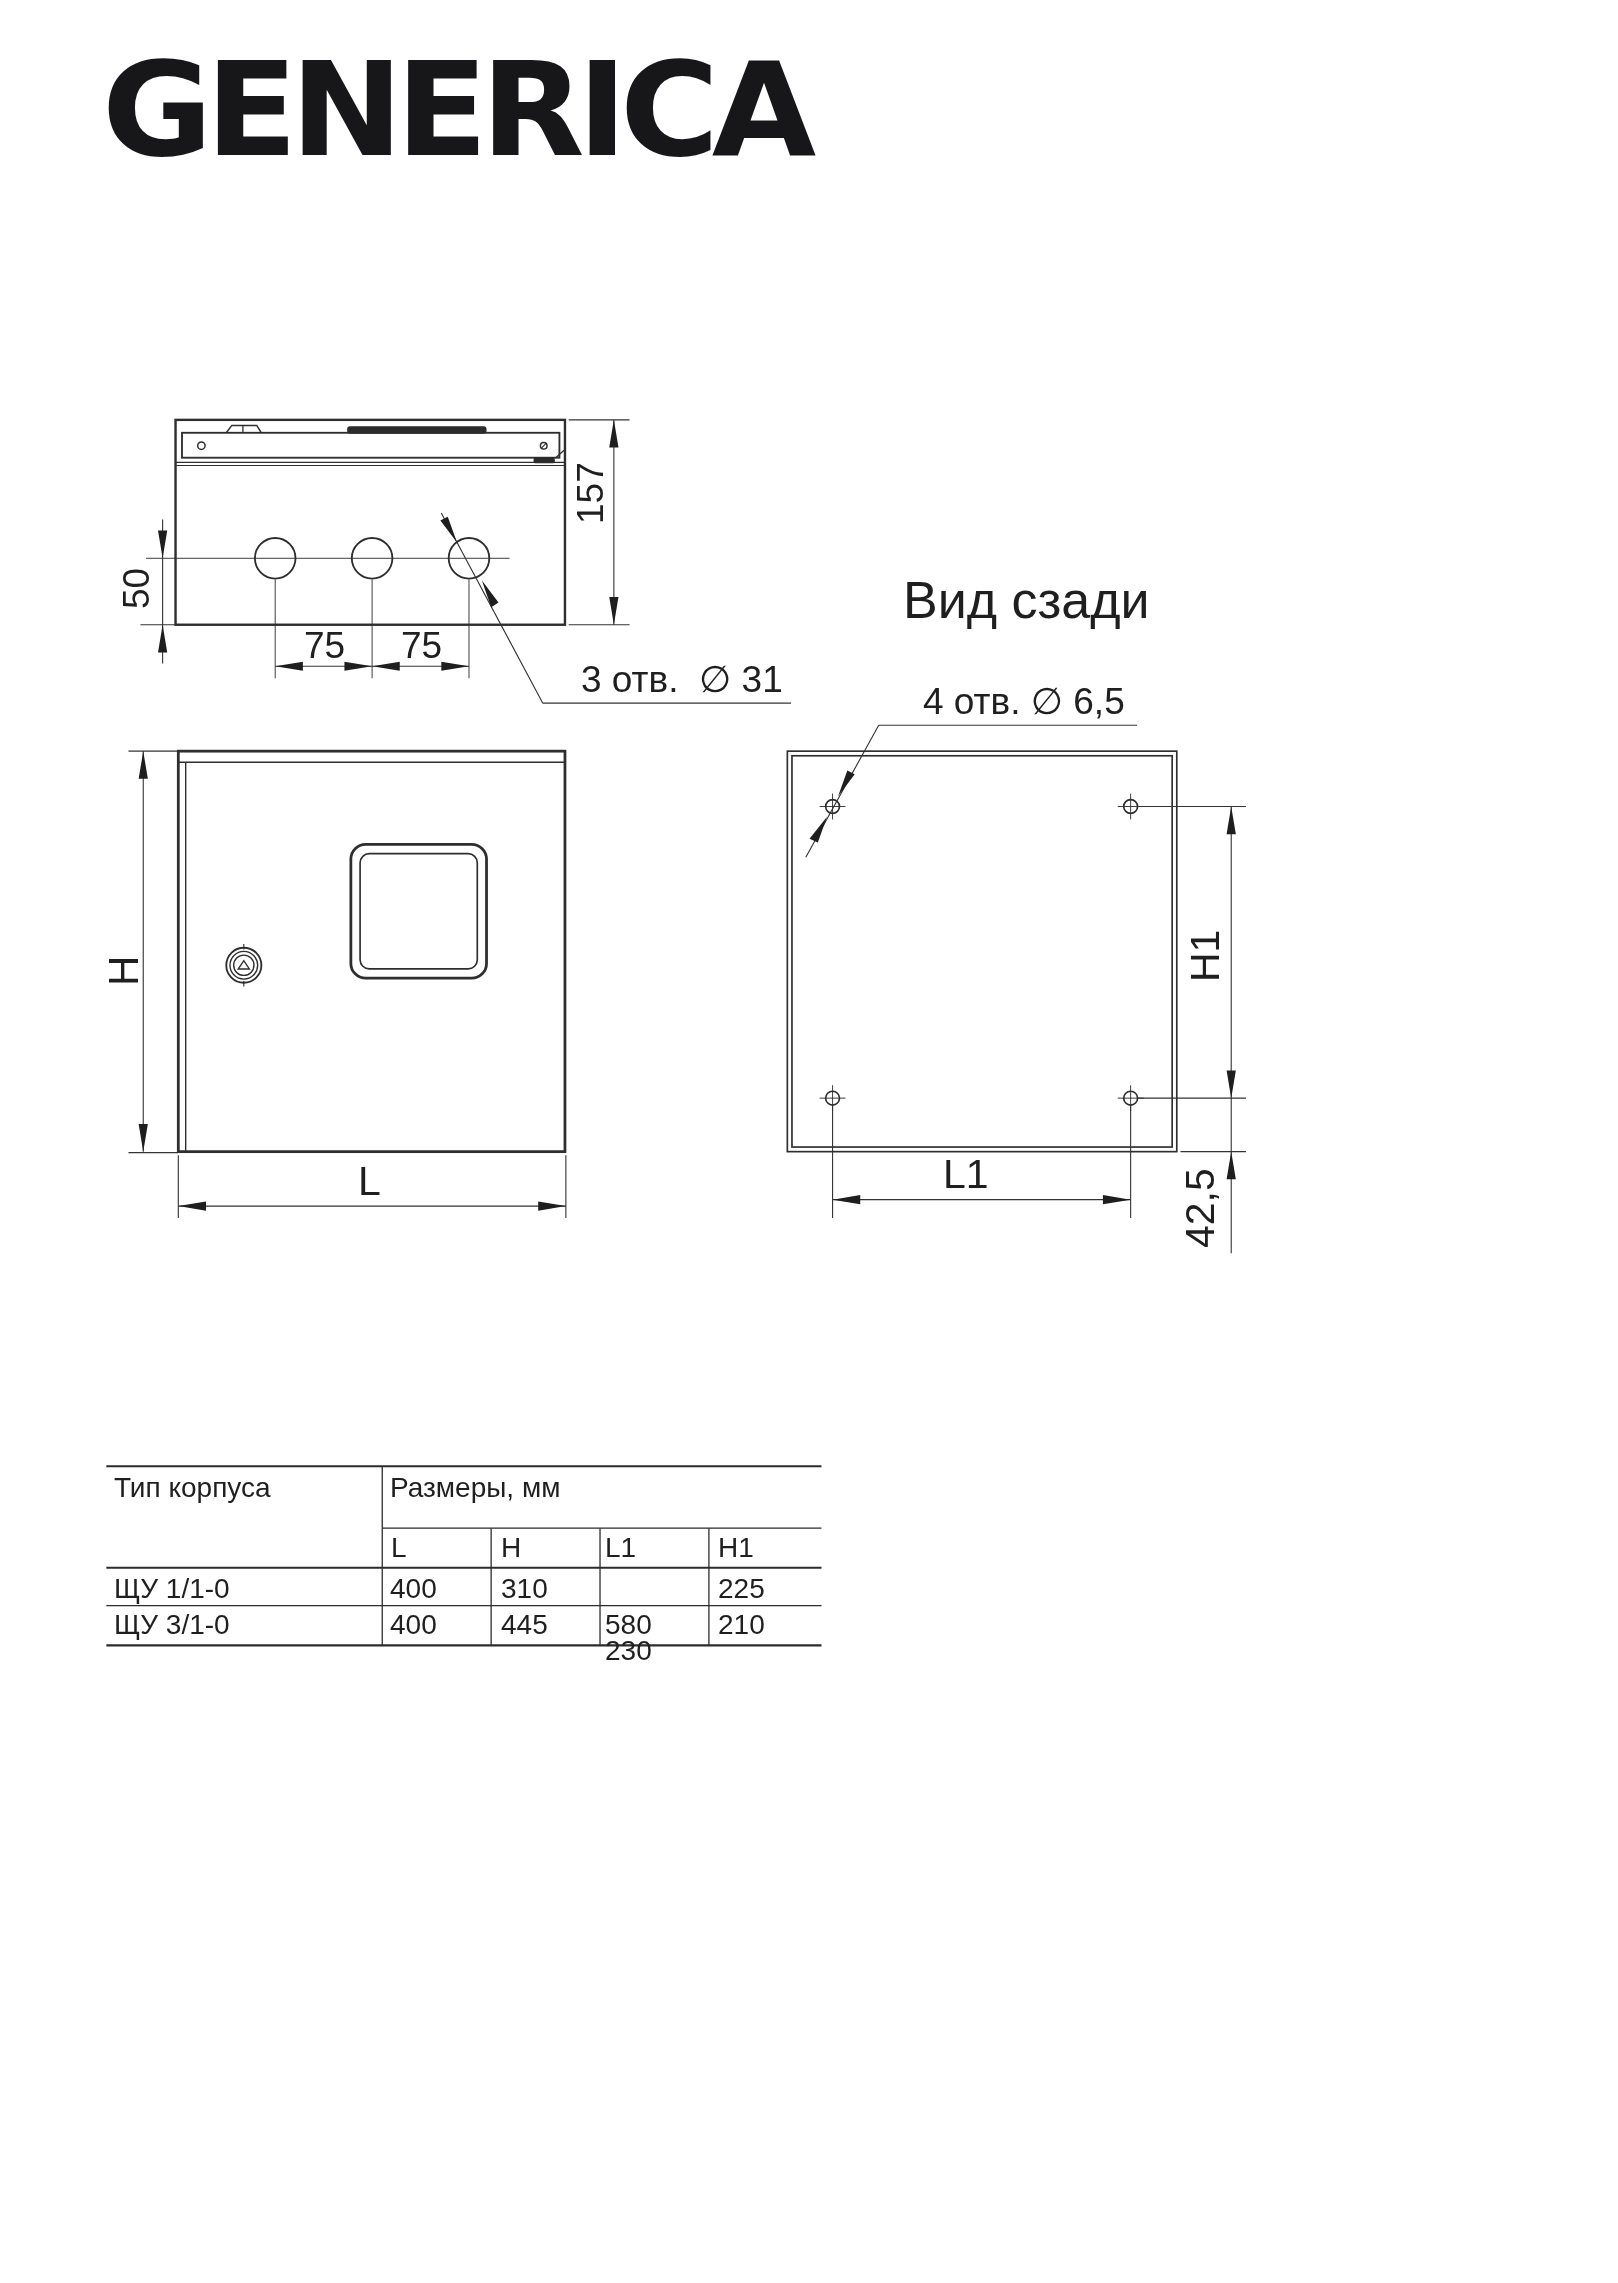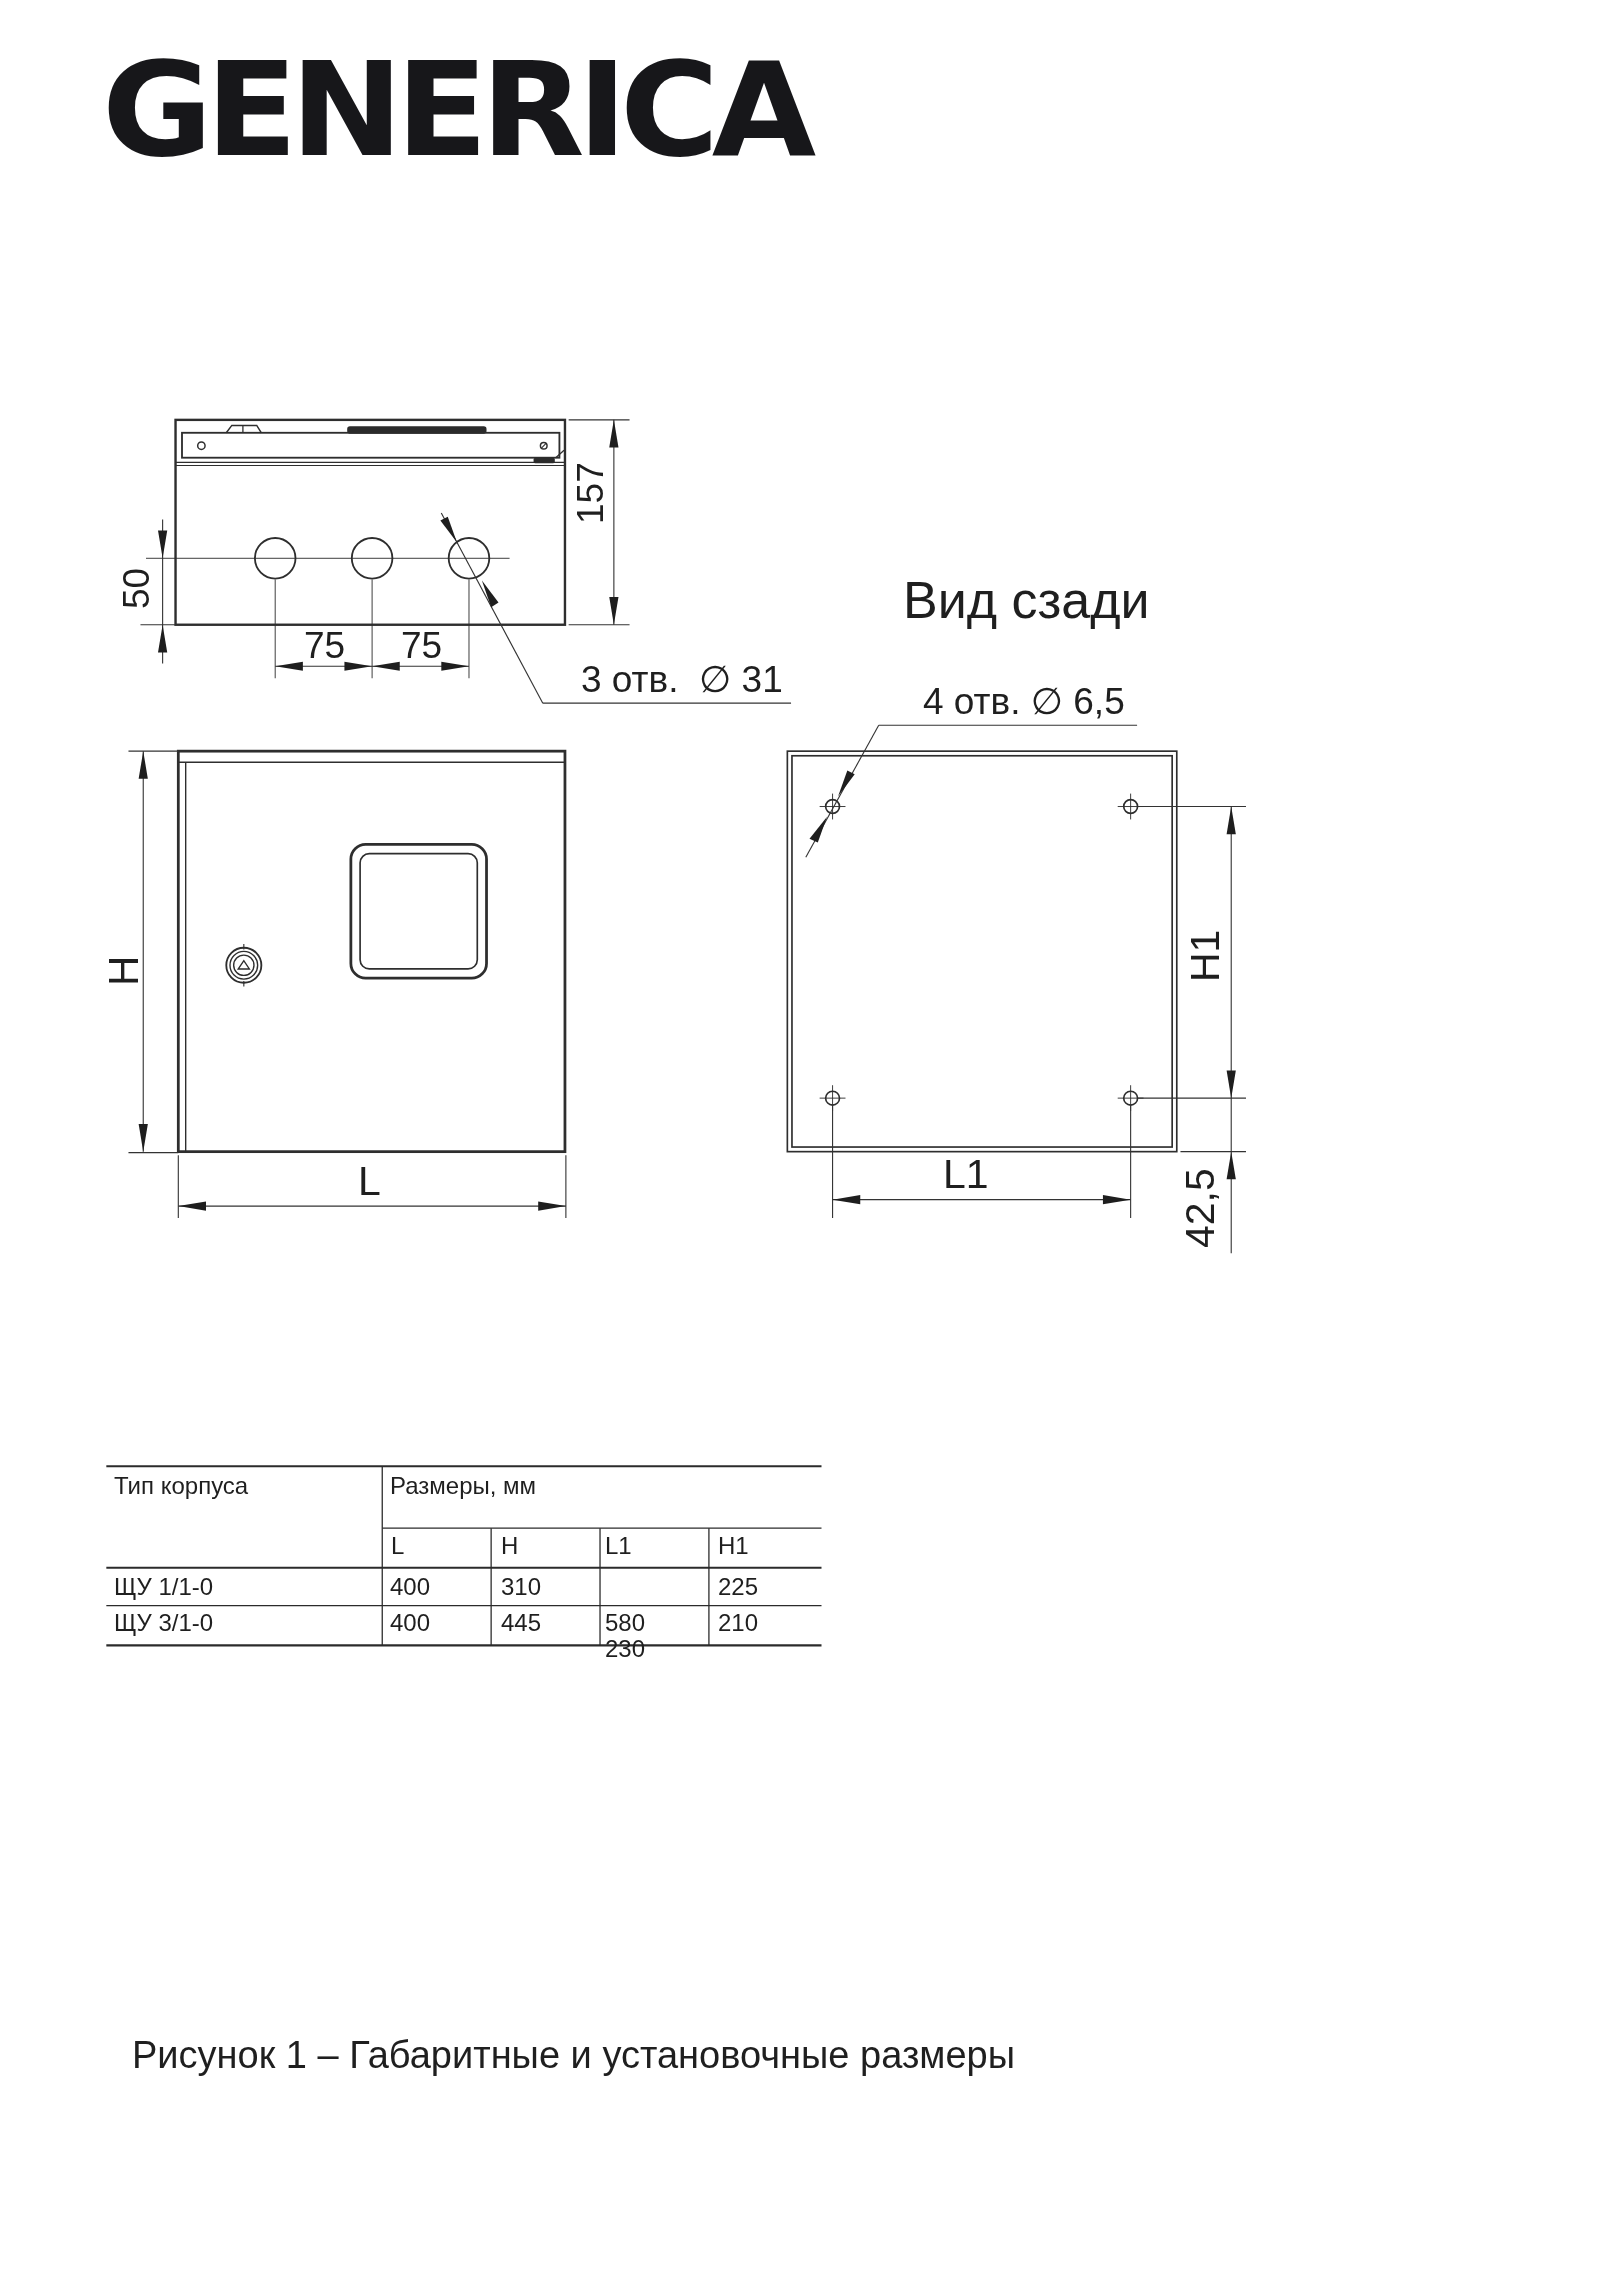--- a/index.html
+++ b/index.html
@@ -6,21 +6,21 @@
   .page{position:relative;width:1395px;height:2283px;background:#fff;overflow:hidden;
         font-family:"Liberation Sans","DejaVu Sans",sans-serif;color:#1c1c1c;}
   svg{position:absolute;left:0;top:0;}
   .t{position:absolute;white-space:pre;color:#1f1f1f;line-height:1;}
   .rot{transform:rotate(-90deg);transform-origin:0 0;}
   .dim{font-size:37px;}
   .big{font-size:41px;}
   .logo{font-family:"DejaVu Sans",sans-serif;font-weight:800;font-size:135px;
         letter-spacing:-7.4px;color:#17171a;transform:scaleY(0.97);transform-origin:0 0;}
   .viewtitle{font-size:52px;}
-  .tbl{font-size:24px;}
+  .tbl{font-size:28px;}
   .caption{font-size:38px;}
 </style>
 </head>
 <body>
 
 <div class="page">
 
   <svg width="1619" height="2283" viewBox="0 0 1754 2474">
 
     <g stroke="#2e2e2e" fill="none">
@@ -197,16 +197,15 @@
   </div>
 
   <div>
     <div class="t tbl" style="left:114px;top:1611px;">ЩУ 3/1-0</div>
     <div class="t tbl" style="left:390px;top:1611px;text-align:right;">400</div>
     <div class="t tbl" style="left:501px;top:1611px;">445</div>
     <div class="t tbl" style="left:605px;top:1611px;">580</div>
     <div class="t tbl" style="left:718px;top:1611px;">210</div>
   </div>
 
-  <div class="t caption" style="left:132px;top:2036px;">Рисунок 1 – Габаритные и установочные размеры</div>
 
 </div>
 
 
 </body></html>

